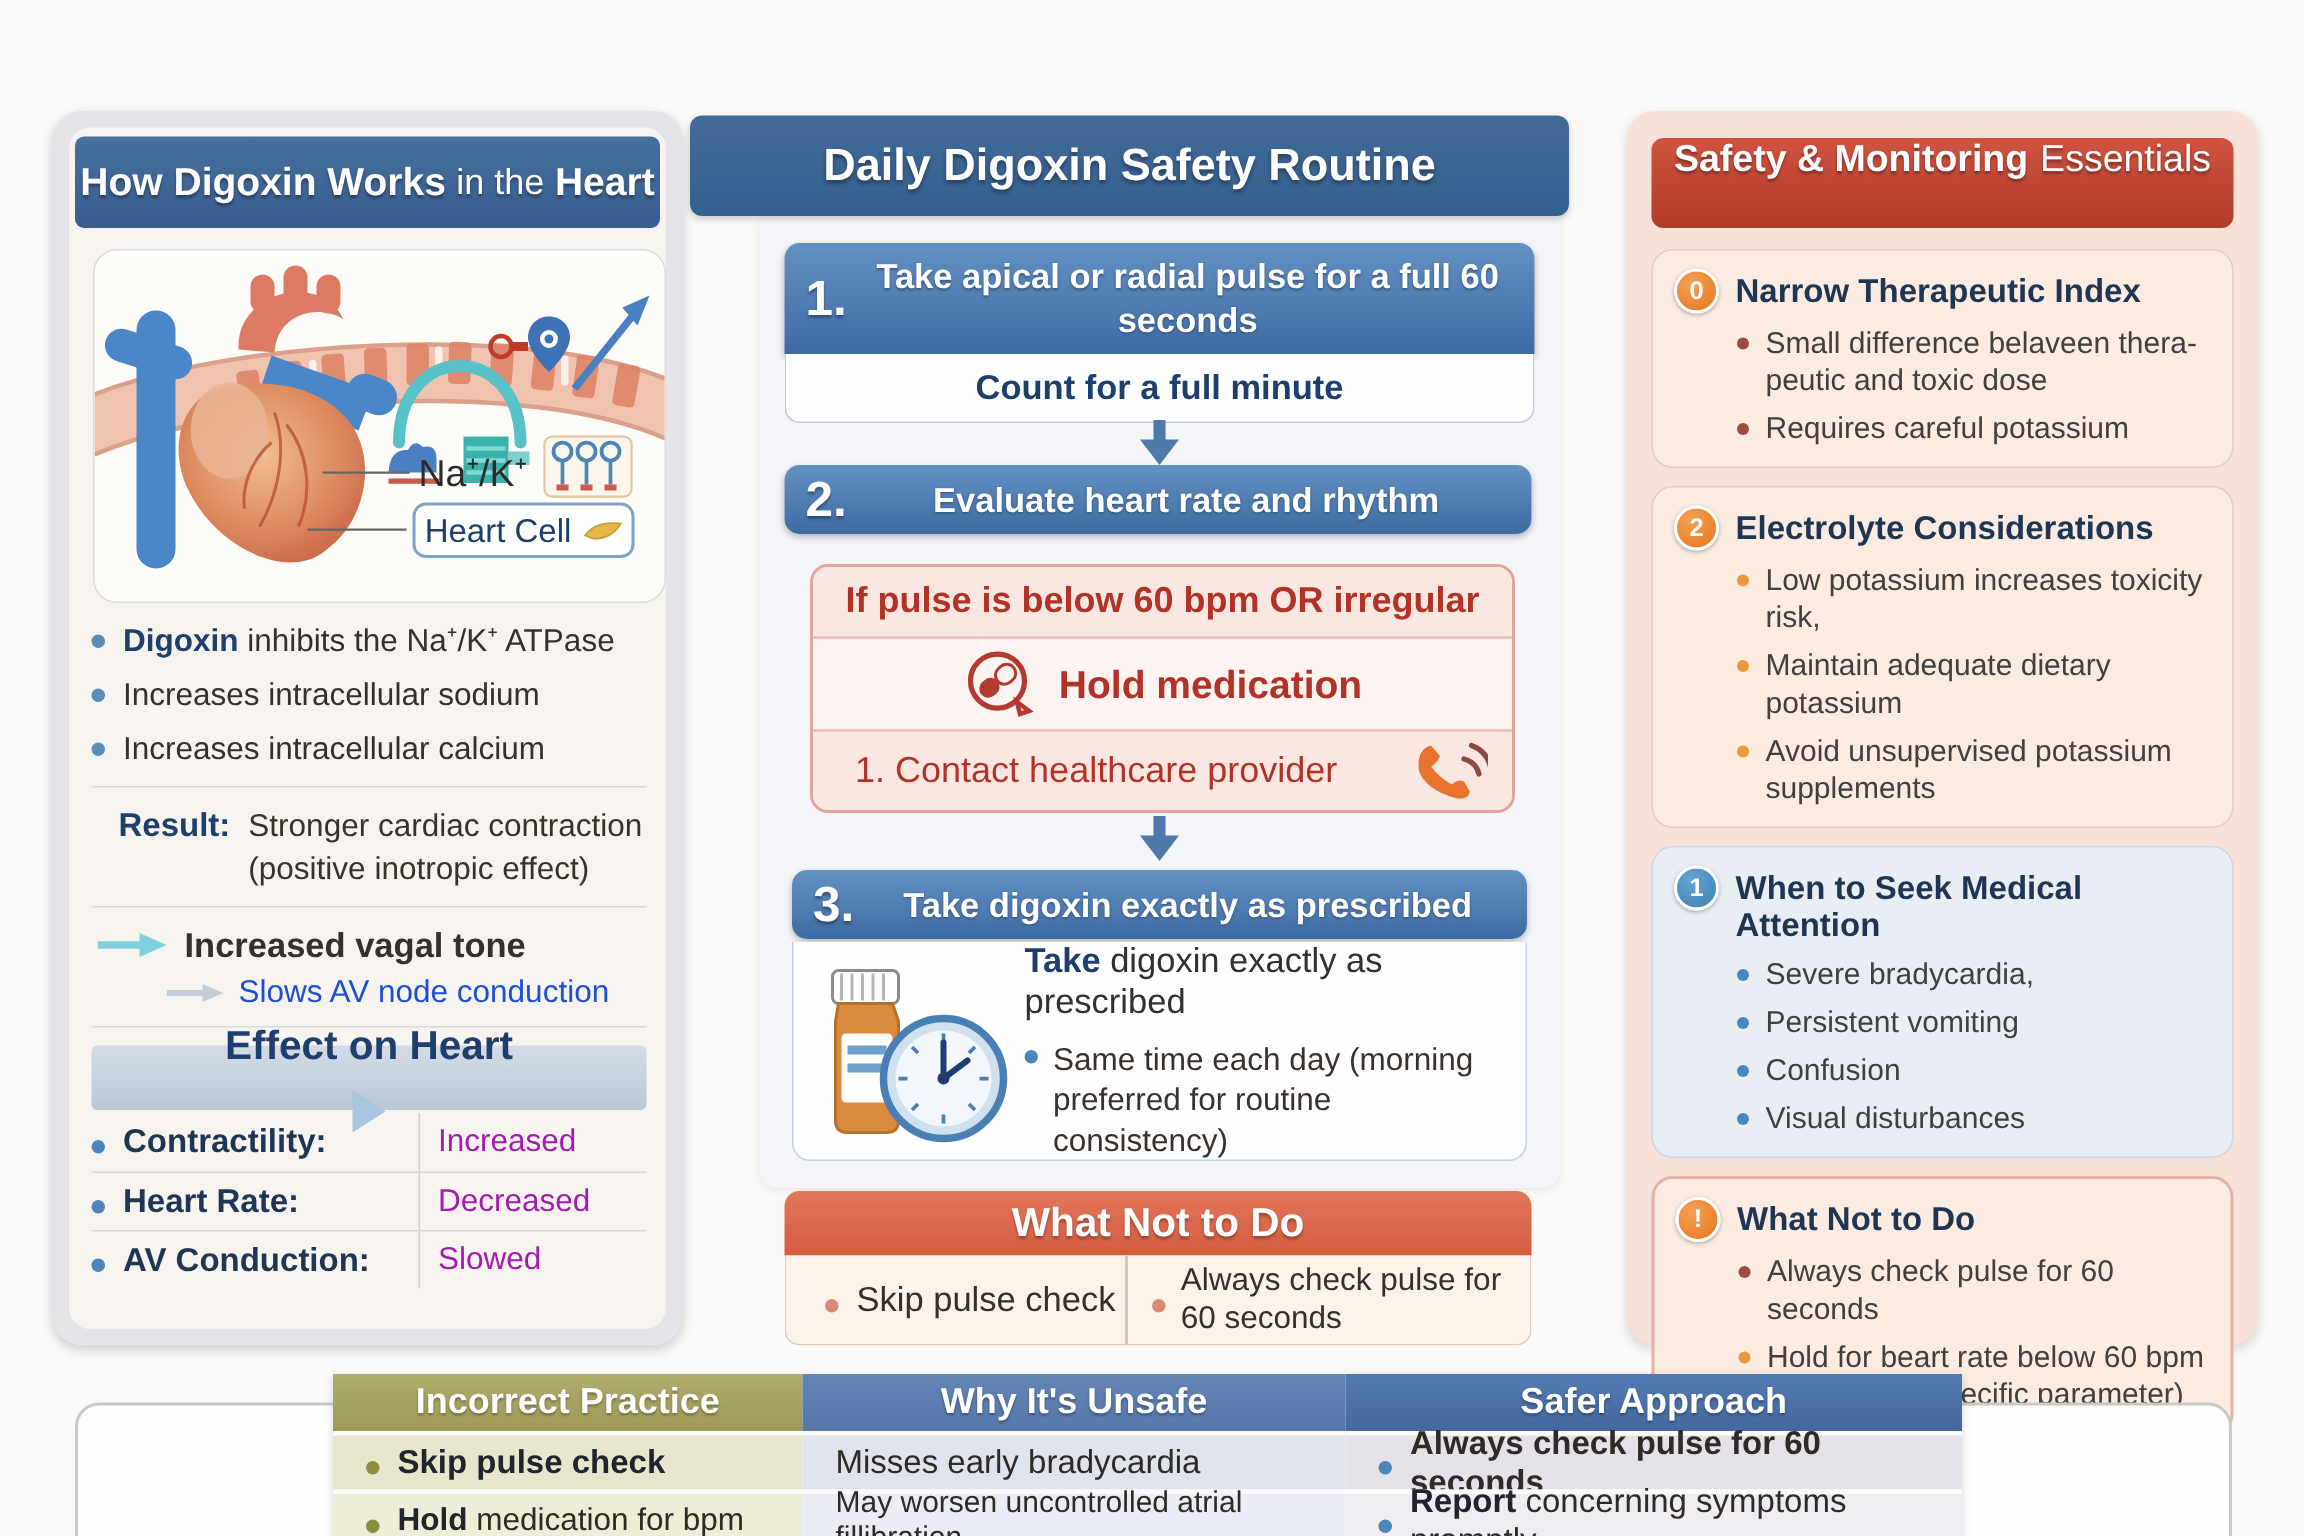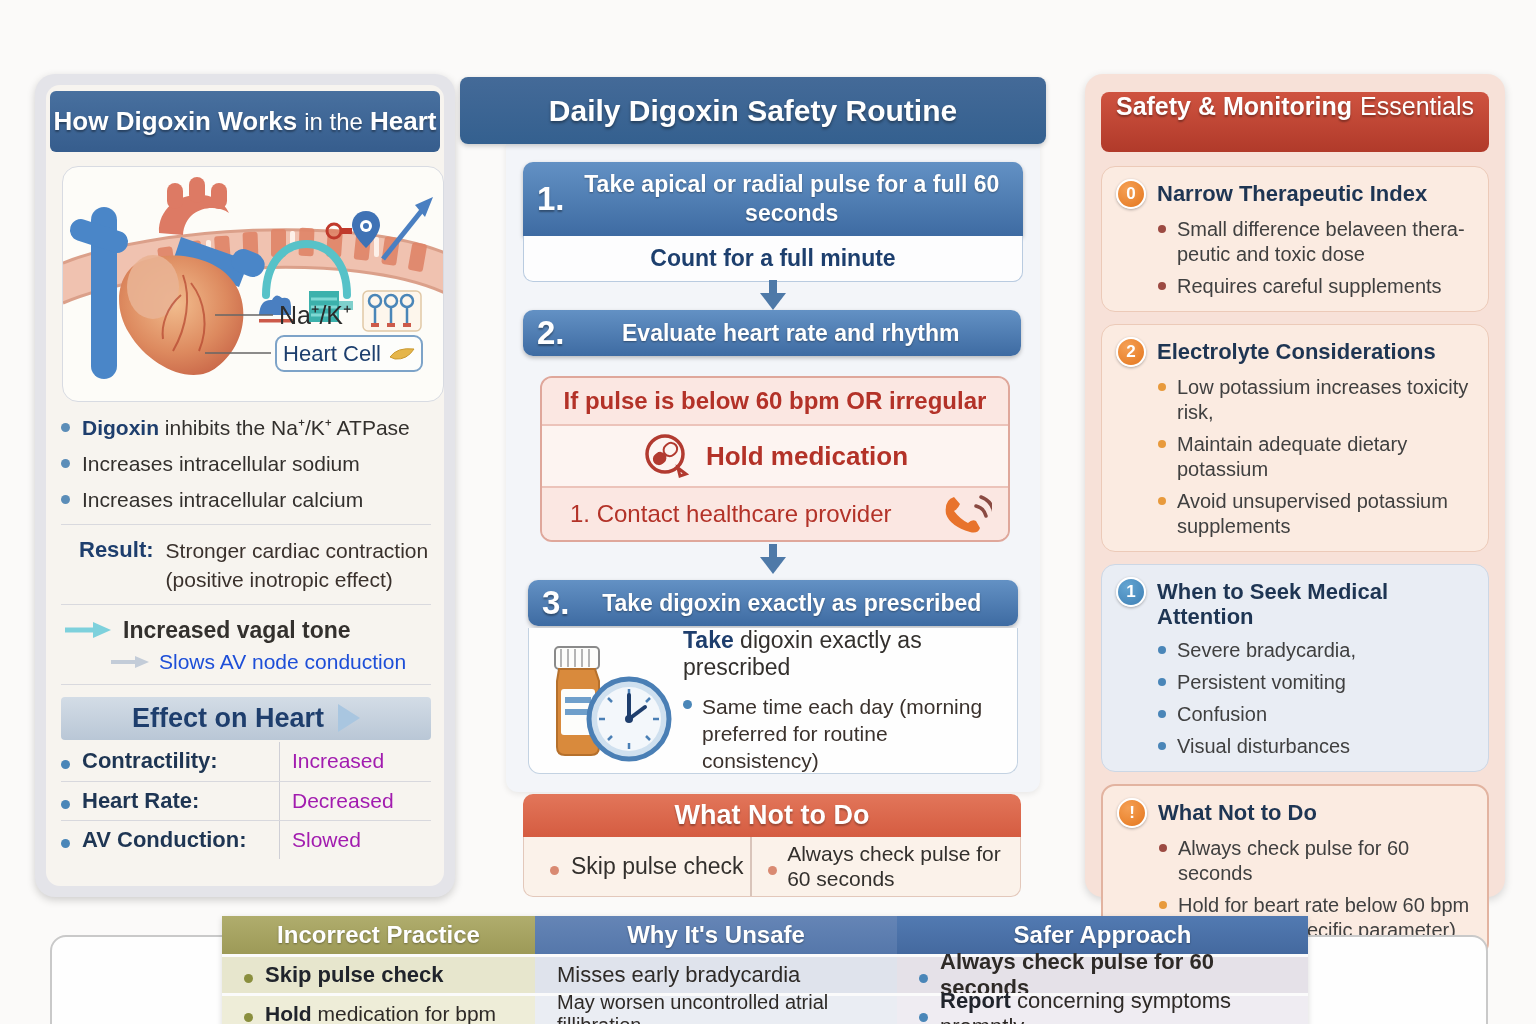--- a/index.html
+++ b/index.html
@@ -37,21 +37,21 @@
   .lp-bullet b { color:#1e3e6d; font-weight:bold; }
   .lp-div { border-top:1.5px solid #d9d9de; margin:10px 0 12px 0; }
   .result-row { display:flex; gap:12px; padding-left:18px; }
   .result-label { font-size:22px; font-weight:bold; color:#1e3e6d; }
   .result-text { font-size:21px; color:#3a312c; line-height:1.35; }
   .vagal { padding-left:4px; }
   .vagal-main { display:flex; align-items:center; gap:12px; font-size:23px; font-weight:bold; color:#33302d; }
   .vagal-sub { display:flex; align-items:center; gap:10px; font-size:21px; color:#1d4ed8; margin:6px 0 0 46px; }
   .effect-bar { height:43px; background:linear-gradient(180deg,#d3dce6,#b9c7d6);
     border-radius:4px; display:flex; align-items:center; justify-content:center; gap:14px;
-    font-size:27px; font-weight:bold; color:#1e3e6d; }
+    font-size:27px; font-weight:bold; color:#1e3e6d;flex-direction:column; }
   .play-tri { width:0; height:0; border-top:14px solid transparent; border-bottom:14px solid transparent;
     border-left:22px solid #a9c6e0; }
   .effect-table { margin-top:2px; }
   .effect-row { display:flex; align-items:center; height:39px; border-top:1.5px solid #d8d8dd; }
   .effect-row:first-child { border-top:none; }
   .effect-label { flex:0 0 218px; display:flex; align-items:center; gap:12px;
     font-size:22px; font-weight:bold; color:#1e3553; }
   .effect-value { flex:1; border-left:1.5px solid #cfcfd6; padding-left:12px;
     font-size:21px; color:#a21caf; align-self:stretch; display:flex; align-items:center; }
 
@@ -464,21 +464,21 @@
           <span class="badge badge-orange">0</span>
           <span class="rp-title">Narrow Therapeutic Index</span>
         </div>
         <div class="rp-items">
           <div class="rp-item">
               <span class="dot dot-maroon"></span>
               <span>Small difference belaveen thera­peutic and toxic dose</span>
             </div>
           <div class="rp-item">
               <span class="dot dot-maroon"></span>
-              <span>Requires careful supplements</span>
+              <span>Requires careful potassium</span>
             </div>
         </div>
       </div>
 
       <div class="rp-card tint-peach">
         <div class="rp-title-row">
           <span class="badge badge-orange">2</span>
           <span class="rp-title">Electrolyte Considerations</span>
         </div>
         <div class="rp-items">

